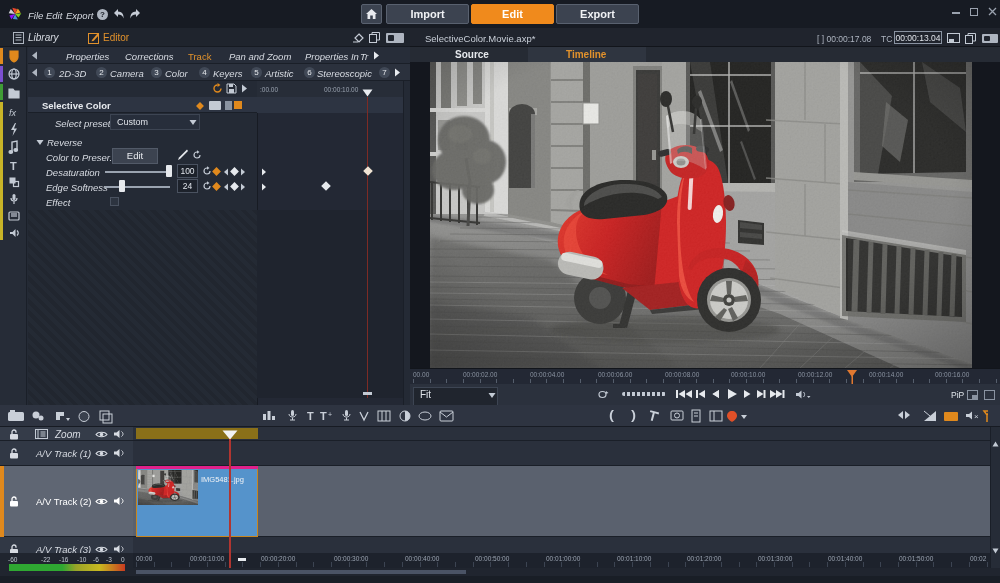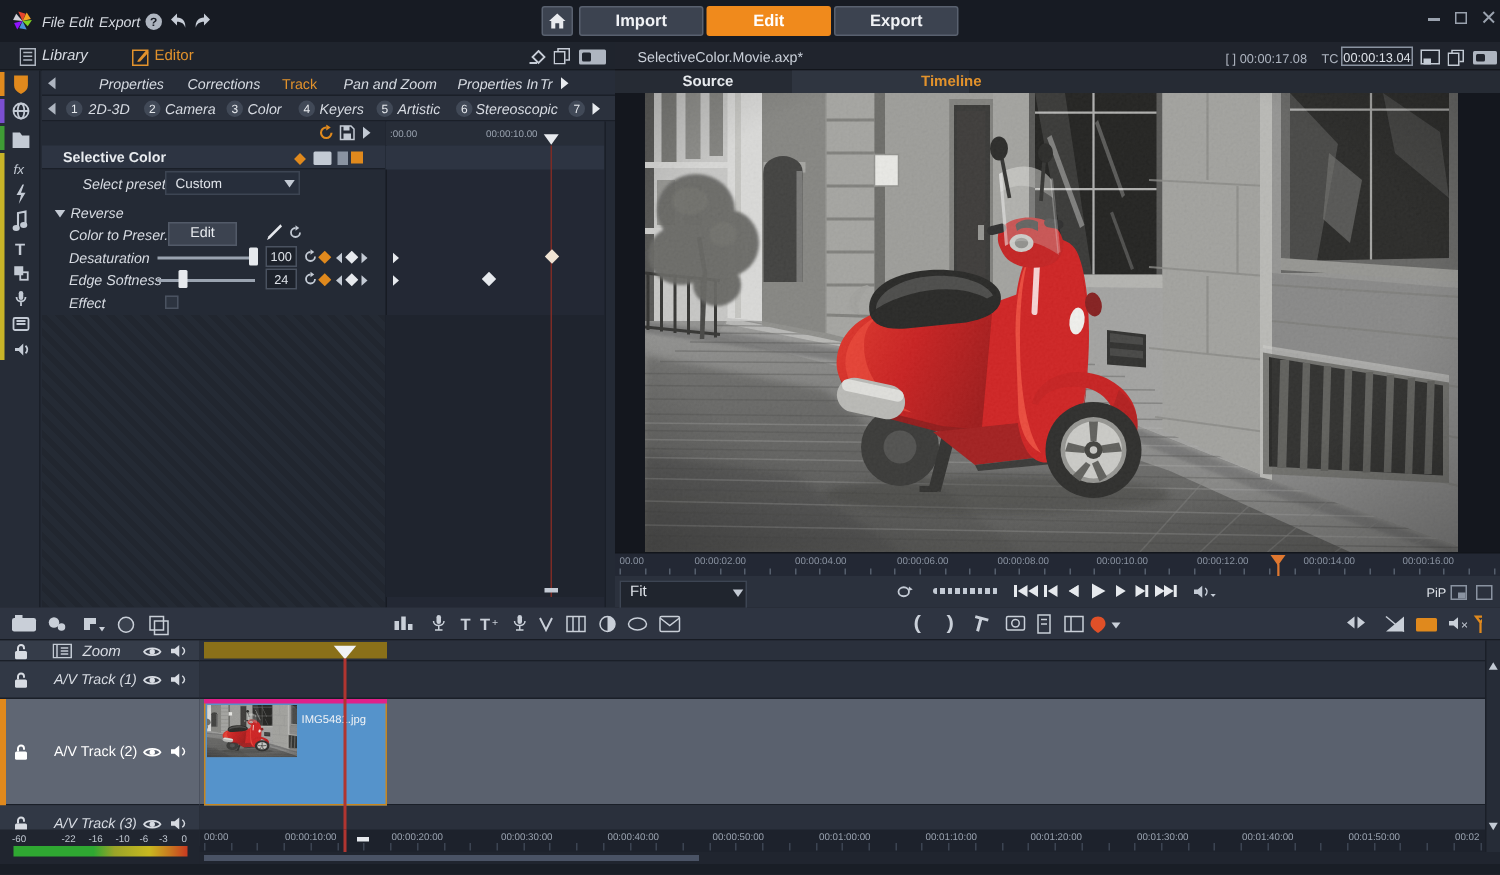--- a/index.html
+++ b/index.html
@@ -348,21 +348,21 @@
         <rect x="0.5" y="2.5" width="7" height="8" fill="none" stroke="#c3cad4"></rect>
         <path d="M3 2.5 L3 0.5 L10.5 0.5 L10.5 8 L8 8" fill="none" stroke="#c3cad4"></path>
       </svg>
 </div>
 <div class="abs" style="left:982px;top:34px;width:16px;height:9px;background:#aeb5c0;border-radius:1px;"></div>
 <div class="abs" style="left:984px;top:36px;width:6px;height:5px;background:#20242d;border-radius:1px;"></div>
 
 <div class="abs" style="left:410px;top:47px;width:590px;height:15px;background:#262b34;"></div>
 <div class="abs" style="left:528px;top:47px;width:118px;height:15px;background:#2f3540;"></div>
 <div class="abs" style="left:455px;top:49px;color:#e6e9ed;font-size:10px;font-weight:bold;">Source</div>
-<div class="abs" style="left:566px;top:49px;color:#e2922c;font-size:10px;font-weight:bold;margin-left:48px;">Timeline</div>
+<div class="abs" style="left:566px;top:49px;color:#e2922c;font-size:10px;font-weight:bold;">Timeline</div>
 
 <div class="abs" style="left:430px;top:62px;width:542px;height:306px;">
 <svg id="scene" width="542" height="306" viewBox="0 0 542 306">
 <defs>
 <filter id="blur2">
             <feGaussianBlur stdDeviation="2.5"></feGaussianBlur>
           </filter>
 <filter id="blur1">
             <feGaussianBlur stdDeviation="1.2"></feGaussianBlur>
           </filter>

